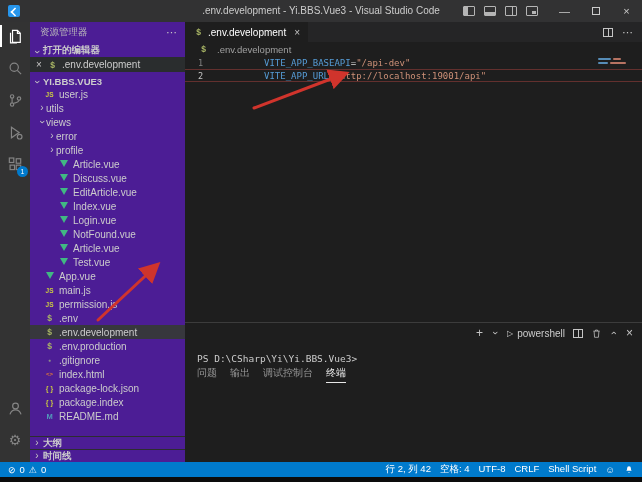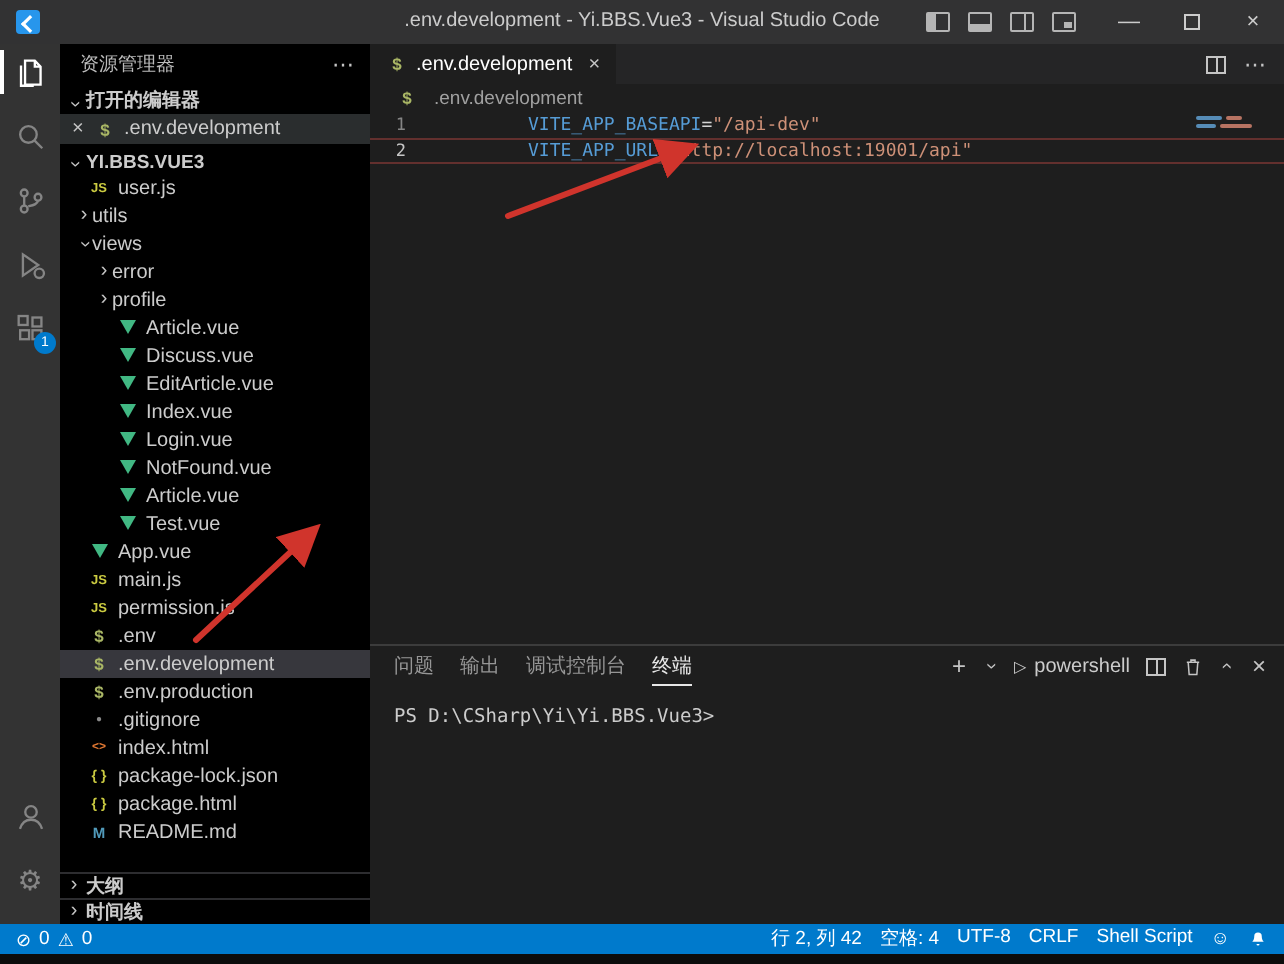--- a/index.html
+++ b/index.html
@@ -28,21 +28,21 @@
   .ab-item { position:relative; width:30px; height:28px; margin-bottom:4px; display:flex; align-items:center; justify-content:center; color:#858585; }
   .ab-item.active { color:#ffffff; }
   .ab-item.active::before { content:''; position:absolute; left:0; top:3px; bottom:3px; width:2px; background:#ffffff; }
   .ab-item svg { width:17px; height:17px; fill:none; stroke:currentColor; stroke-width:1.1; }
   .ab-gear { font-size:14px; line-height:1; }
   .badge { position:absolute; right:2px; bottom:1px; min-width:11px; height:11px; padding:0 2px; border-radius:6px;
     background:var(--accent,#007acc); color:#fff; font-size:7px; display:flex; align-items:center; justify-content:center; }
   .ab-bottom { position:absolute; left:0; bottom:4px; }
 
   
-  .sidebar { position:absolute; left:30px; top:22px; width:155px; height:440px; background:#000000; color:#cccccc; }
+  .sidebar { position:absolute; left:30px; top:22px; width:155px; height:440px; background:#4c1d95; color:#cccccc; }
   .sidebar-title { height:20px; display:flex; align-items:center; padding:0 8px 0 10px; font-size:9.5px; color:#bbbbbb; }
   .sidebar-title .more { margin-left:auto; font-size:11px; color:#c5c5c5; }
   .section-header { height:15px; display:flex; align-items:flex-end; gap:2px; font-size:9.5px; font-weight:700; color:#cccccc; padding-left:3px; }
   .chev { display:inline-block; width:8px; font-size:10px; line-height:1; color:#c5c5c5; text-align:center; font-weight:400; }
   .chev.down { transform:rotate(90deg); }
   .chev.up { transform:rotate(-90deg); }
   .oe-item { height:15px; display:flex; align-items:center; padding-left:6px; background:#2a2d2e; font-size:10px; }
   .oe-close { width:11px; color:#c5c5c5; font-size:10px; }
   .tree { font-size:10px; }
   .tree-row { height:14px; display:flex; align-items:center; white-space:nowrap; }
@@ -86,21 +86,21 @@
   .tok-str { color:var(--string-orange,#ce9178); }
   .minimap { position:absolute; top:2px; right:10px; width:34px; }
   .mm-row { display:flex; gap:2px; margin-bottom:2px; }
   .mm-bar { height:2px; border-radius:1px; }
   .mm-key { background:rgba(96,160,210,.85); }
   .mm-str { background:rgba(210,130,110,.85); }
 
   
   .panel { position:absolute; left:185px; top:322px; width:457px; height:140px; background:#1e1e1e; border-top:1px solid #3c3c3c; }
   .panel-tabs { height:20px; display:flex; align-items:center; padding:0 9px 0 12px; }
-  .panel-tab { margin-right:13px; height:100%; display:flex; align-items:center; color:#969696; font-size:10px; border-bottom:1px solid transparent; }
+  .panel-tab { margin-right:13px; height:100%; display:flex; align-items:center; color:#969696; font-size:10px; border-bottom:1px solid transparent;margin-top:40px; }
   .panel-tab.active { color:#e7e7e7; border-bottom-color:#e7e7e7; }
   .panel-actions { margin-left:auto; display:flex; align-items:center; gap:8px; color:#c5c5c5; font-size:11px; }
   .panel-actions svg { width:11px; height:11px; fill:none; stroke:currentColor; stroke-width:1.1; }
   .shell-item { display:flex; align-items:center; gap:4px; font-size:10px; color:#cccccc; }
   .shell-ico { font-size:8px; }
   .terminal { padding:10px 0 0 12px; font-family:"DejaVu Sans Mono", monospace; font-size:9.5px; color:#cccccc; }
 
   
   .statusbar { position:absolute; left:0; top:462px; width:642px; height:15px; background:var(--statusbar-blue,#007acc);
     color:#ffffff; font-size:9.5px; display:flex; align-items:center; padding:0 8px; }
@@ -294,21 +294,21 @@
         <div class="tree-row indent-1">
           <span class="fi fi-html">&lt;&gt;</span>
           <span class="lbl">index.html</span>
         </div>
         <div class="tree-row indent-1">
           <span class="fi fi-braces">{ }</span>
           <span class="lbl">package-lock.json</span>
         </div>
         <div class="tree-row indent-1">
           <span class="fi fi-braces">{ }</span>
-          <span class="lbl">package.html</span>
+          <span class="lbl">package.index</span>
         </div>
         <div class="tree-row indent-1">
           <span class="fi fi-md">M</span>
           <span class="lbl">README.md</span>
         </div>
       </div>
     <div class="sidebar-foot">
       <div class="foot-section">
         <span class="chev">›</span>
         <span>大纲</span>

